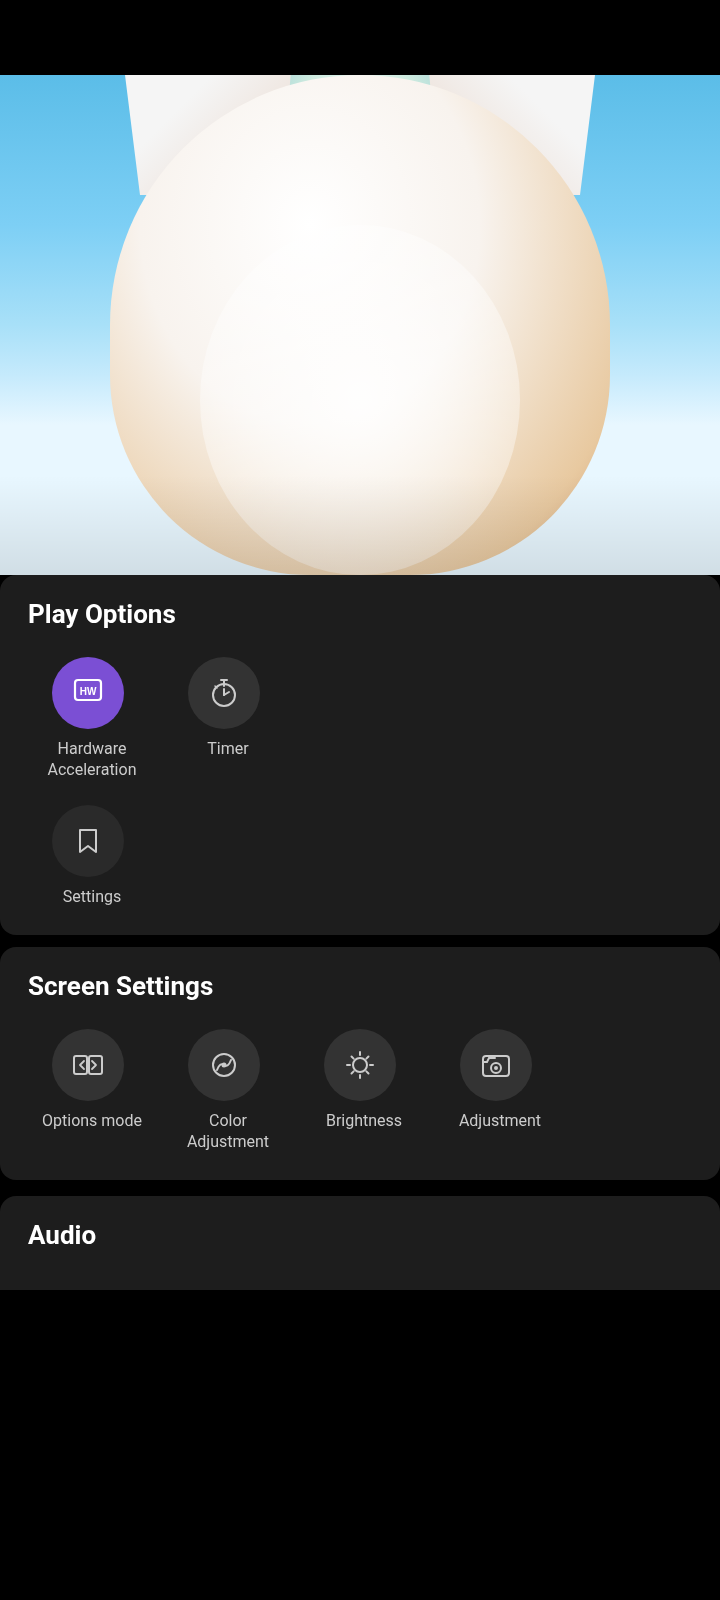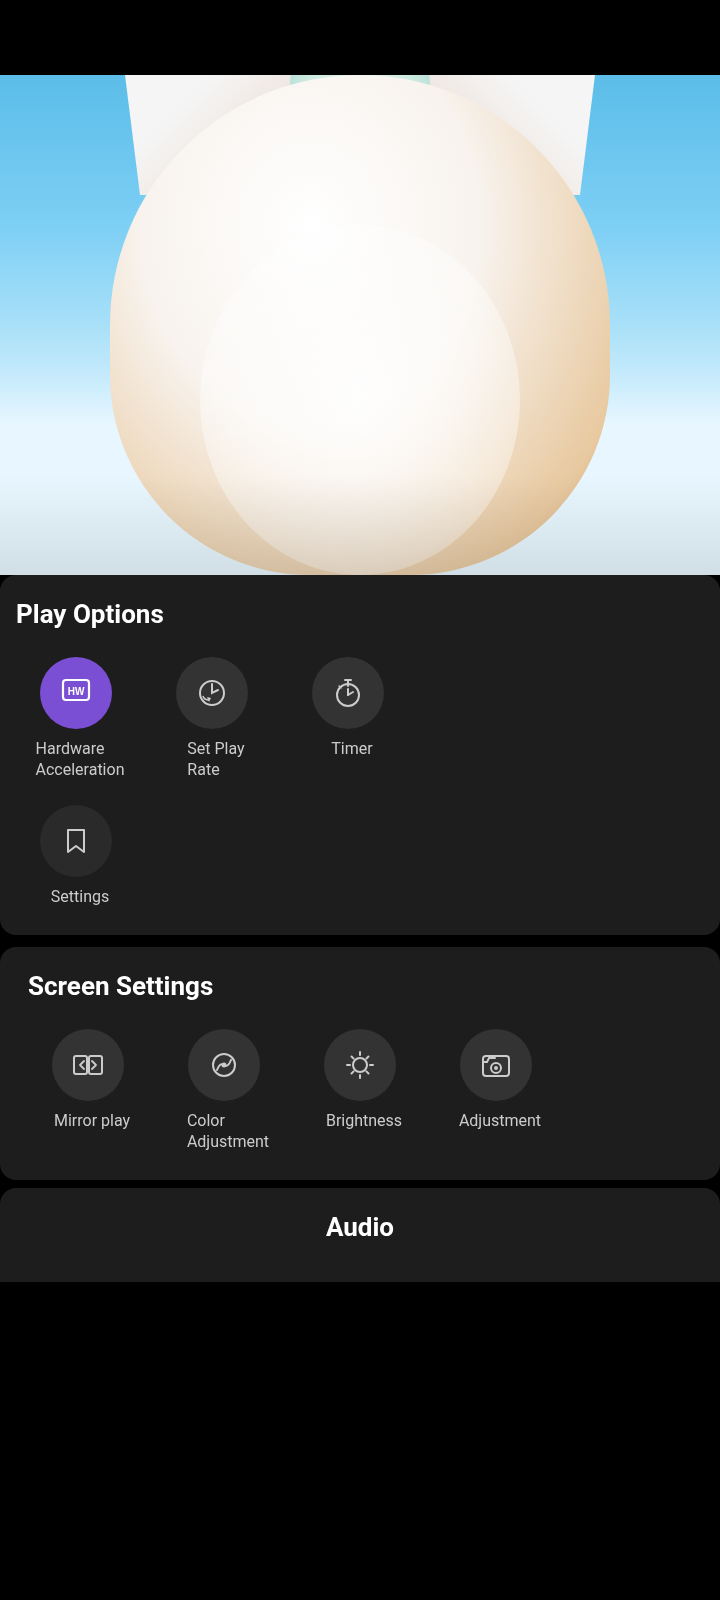--- a/index.html
+++ b/index.html
@@ -100,21 +100,21 @@
     .panels-container {
       position: absolute;
       bottom: 0;
       left: 0;
       right: 0;
     }
 
     .panel-play-options {
       background: rgba(30, 30, 30, 0.97);
       border-radius: 16px 16px 16px 16px;
-      padding: 24px 16px 20px;
+      padding: 24px 28px 20px;
       margin: 0 0 6px 0;
     }
 
     .panel-screen-settings {
       background: rgba(30, 30, 30, 0.97);
       border-radius: 16px 16px 16px 16px;
       padding: 24px 28px 19px;
       margin: 0 0 6px 0;
     }
 
@@ -163,21 +163,21 @@
       background: #7b4fd4;
     }
 
     .option-icon.dark {
       background: #2a2a2a;
     }
 
     .option-label {
       font-size: 16px;
       color: #cccccc;
-      text-align: left;
+      text-align: center;
       line-height: 1.3;
       margin-left: 8px;
     }
 
     
     .icon-svg {
       width: 34px;
       height: 34px;
     }
 
@@ -231,31 +231,20 @@
           <svg class="icon-svg" viewBox="0 0 34 34" fill="none" xmlns="http://www.w3.org/2000/svg">
             <rect x="4" y="4" width="26" height="20" rx="3" stroke="white" stroke-width="2.2" fill="none"></rect>
             <text x="17" y="19" text-anchor="middle" fill="white" font-size="10" font-weight="bold" font-family="sans-serif">HW</text>
           </svg>
         </div>
         <span class="option-label">Hardware<br>Acceleration</span>
       </div>
 
 
 
-      <div class="option-item">
-        <div class="option-icon">
-          <svg class="icon-svg" viewBox="0 0 34 34" fill="none" xmlns="http://www.w3.org/2000/svg">
-            <circle cx="17" cy="17" r="12" stroke="#ccc" stroke-width="2" fill="none"></circle>
-            <path d="M17 8 L17 17 L23 14" stroke="#ccc" stroke-width="2" stroke-linecap="round"></path>
-            <path d="M8 20 Q9 24 14 24" stroke="#ccc" stroke-width="1.5" fill="none"></path>
-            <polygon points="12,21 14,26 16,22" fill="#ccc"></polygon>
-          </svg>
-        </div>
-        <span class="option-label">Set Play<br>Rate</span>
-      </div>
 
       <div class="option-item">
         <div class="option-icon">
           <svg class="icon-svg" viewBox="0 0 34 34" fill="none" xmlns="http://www.w3.org/2000/svg">
             <circle cx="17" cy="19" r="11" stroke="#ccc" stroke-width="2" fill="none"></circle>
             <path d="M17 10 L17 4" stroke="#ccc" stroke-width="2" stroke-linecap="round"></path>
             <path d="M14 4 L20 4" stroke="#ccc" stroke-width="2" stroke-linecap="round"></path>
             <path d="M17 19 L17 13" stroke="#ccc" stroke-width="2" stroke-linecap="round"></path>
             <path d="M17 19 L22 16" stroke="#ccc" stroke-width="2" stroke-linecap="round"></path>
             <path d="M8 10 L10 12" stroke="#ccc" stroke-width="1.5" stroke-linecap="round"></path>
@@ -284,21 +273,21 @@
 
       <div class="option-item">
         <div class="option-icon">
           <svg class="icon-svg" viewBox="0 0 34 34" fill="none" xmlns="http://www.w3.org/2000/svg">
             <rect x="3" y="8" width="13" height="18" rx="2" stroke="#ccc" stroke-width="2" fill="none"></rect>
             <rect x="18" y="8" width="13" height="18" rx="2" stroke="#ccc" stroke-width="2" fill="none"></rect>
             <path d="M9 17 L13 13 M9 17 L13 21" stroke="#ccc" stroke-width="1.8" stroke-linecap="round"></path>
             <path d="M25 17 L21 13 M25 17 L21 21" stroke="#ccc" stroke-width="1.8" stroke-linecap="round"></path>
           </svg>
         </div>
-        <span class="option-label">Mirror play</span>
+        <span class="option-label">Options mode</span>
       </div>
 
 
       <div class="option-item">
         <div class="option-icon">
           <svg class="icon-svg" viewBox="0 0 34 34" fill="none" xmlns="http://www.w3.org/2000/svg">
             <circle cx="17" cy="17" r="11" stroke="#ccc" stroke-width="2" fill="none"></circle>
             <path d="M10 22 Q13 14 17 17 Q21 20 24 12" stroke="#ccc" stroke-width="2" fill="none" stroke-linecap="round"></path>
             <circle cx="17" cy="17" r="2.5" fill="#ccc"></circle>
           </svg>
@@ -331,17 +320,17 @@
             <circle cx="17" cy="20" r="5" stroke="#ccc" stroke-width="2" fill="none"></circle>
             <circle cx="17" cy="20" r="2" fill="#ccc"></circle>
           </svg>
         </div>
         <span class="option-label">Adjustment</span>
       </div>
 
     </div>
   </div>
 
-  <div class="panel-audio" style="margin-top: 2px; text-align: center;">
+  <div class="panel-audio" style="margin-top: 10px;">
     <div class="panel-title">Audio</div>
   </div>
 
 </div>
 
 </body></html>

